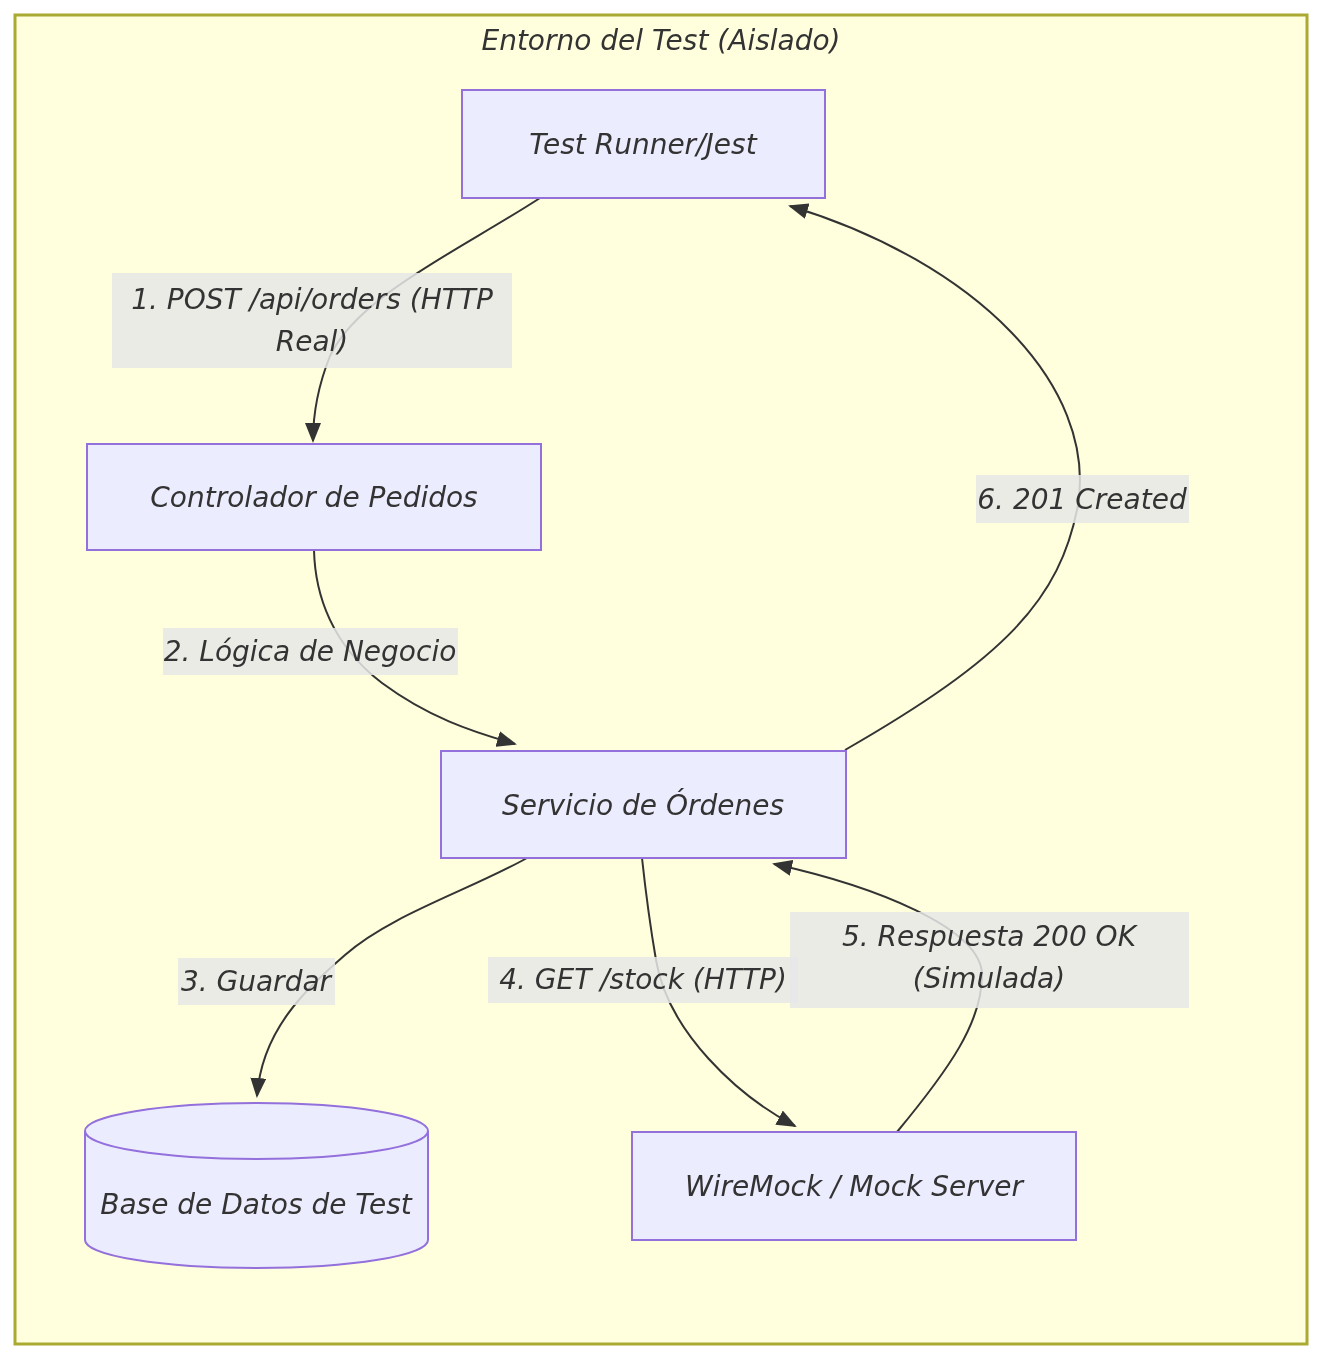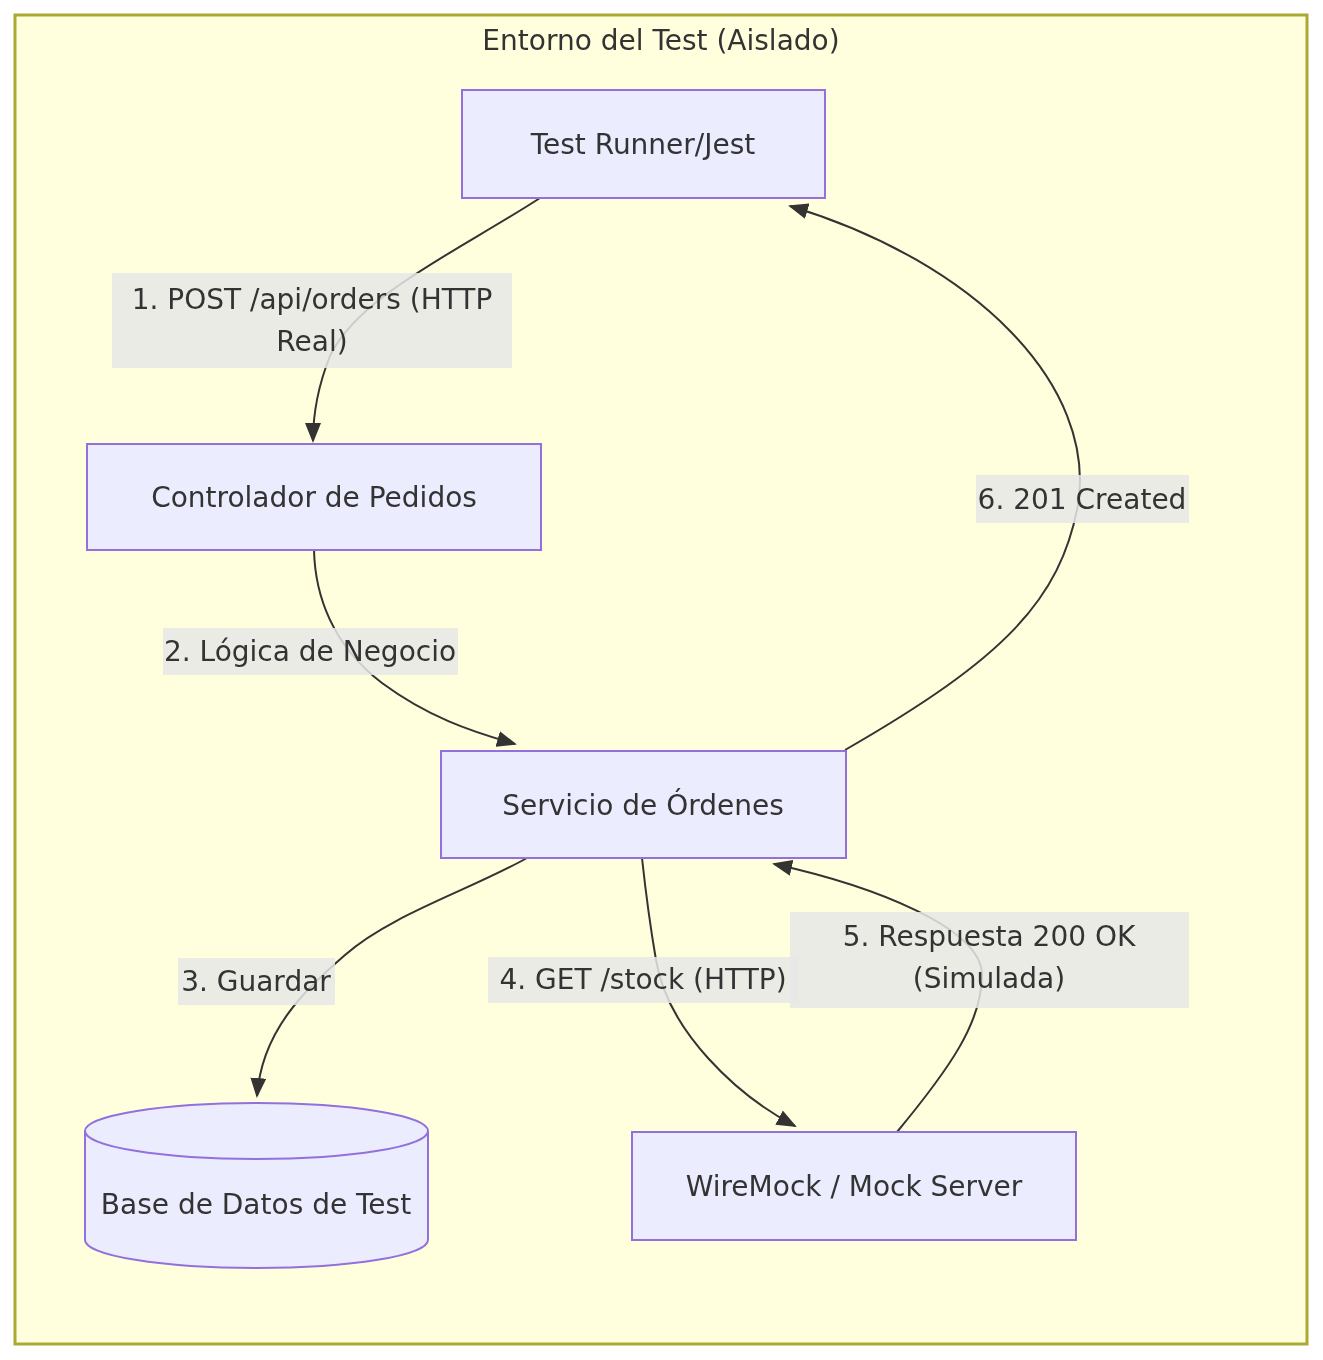--- a/index.html
+++ b/index.html
@@ -1,16 +1,16 @@
 <!DOCTYPE html>
 <html><head>
 <meta charset="utf-8">
 <style>
   html, body { margin: 0; padding: 0; background: #ffffff; }
-  .stage { width: 1056px; height: 1360px; position: relative; background: #ffffff; }
+  .stage { width: 1056px; height: 1360px; position: relative; background: #ffffff; font-style: italic; }
   svg { display: block; }
   text {
     font-family: "DejaVu Sans", "Liberation Sans", sans-serif;
     font-size: 28px;
     fill: #333333;
   }
   .label { text-anchor: middle; }
   .cluster-rect { fill: #ffffde; stroke: #aaaa33; stroke-width: 3; }
   .node-shape { fill: #ECECFF; stroke: #9370DB; stroke-width: 2; }
   .cyl-rim { fill: none; stroke: #9370DB; stroke-width: 2; }

